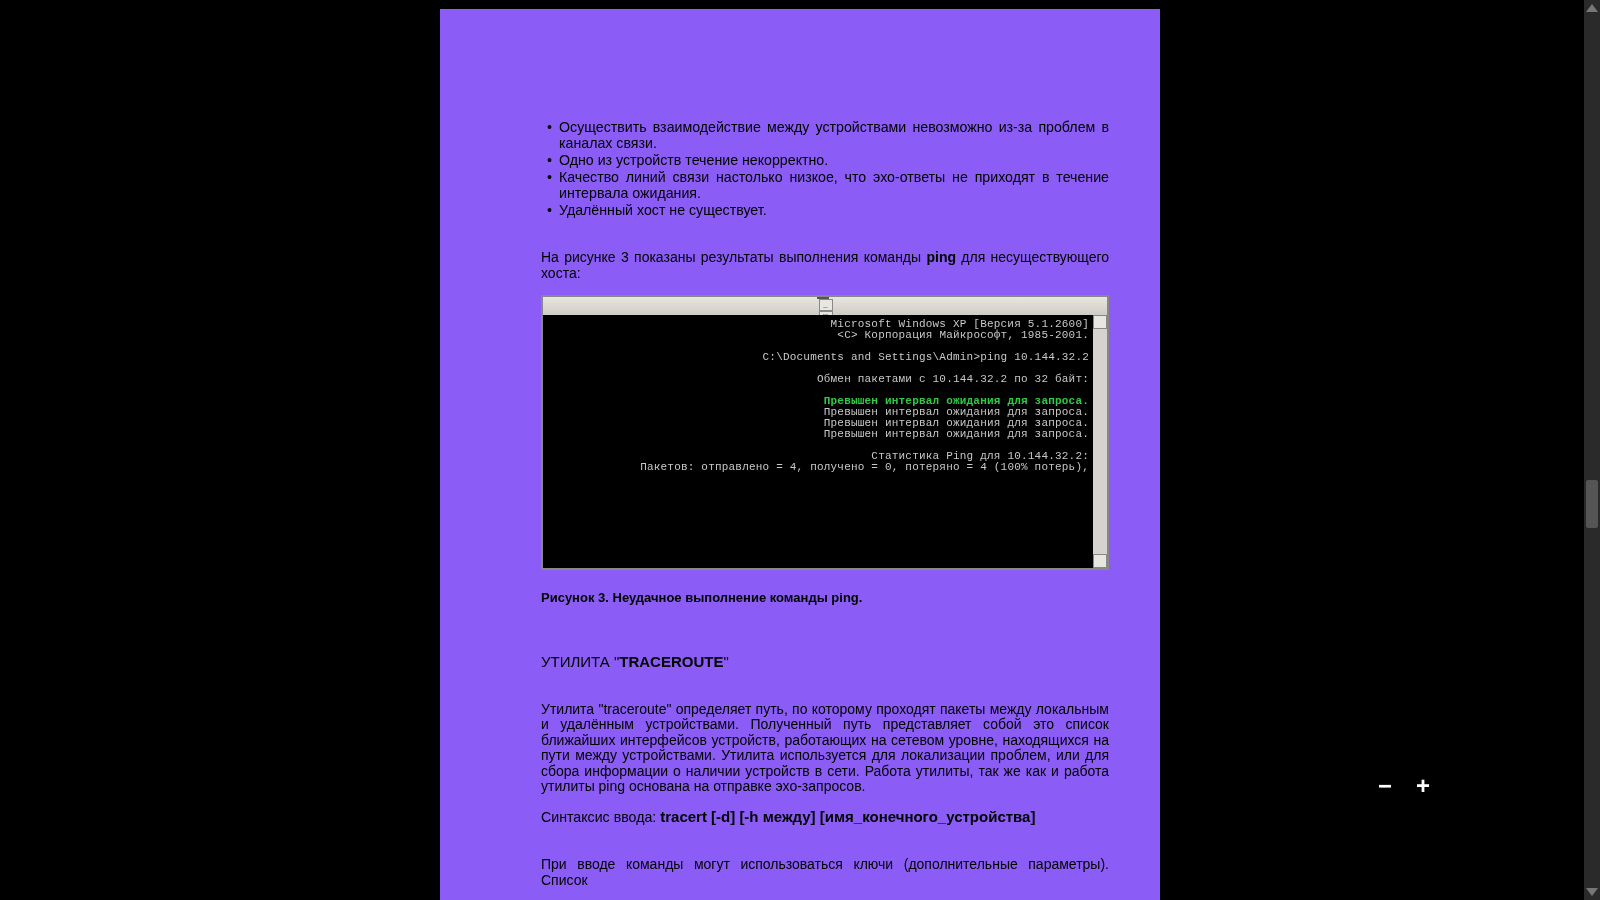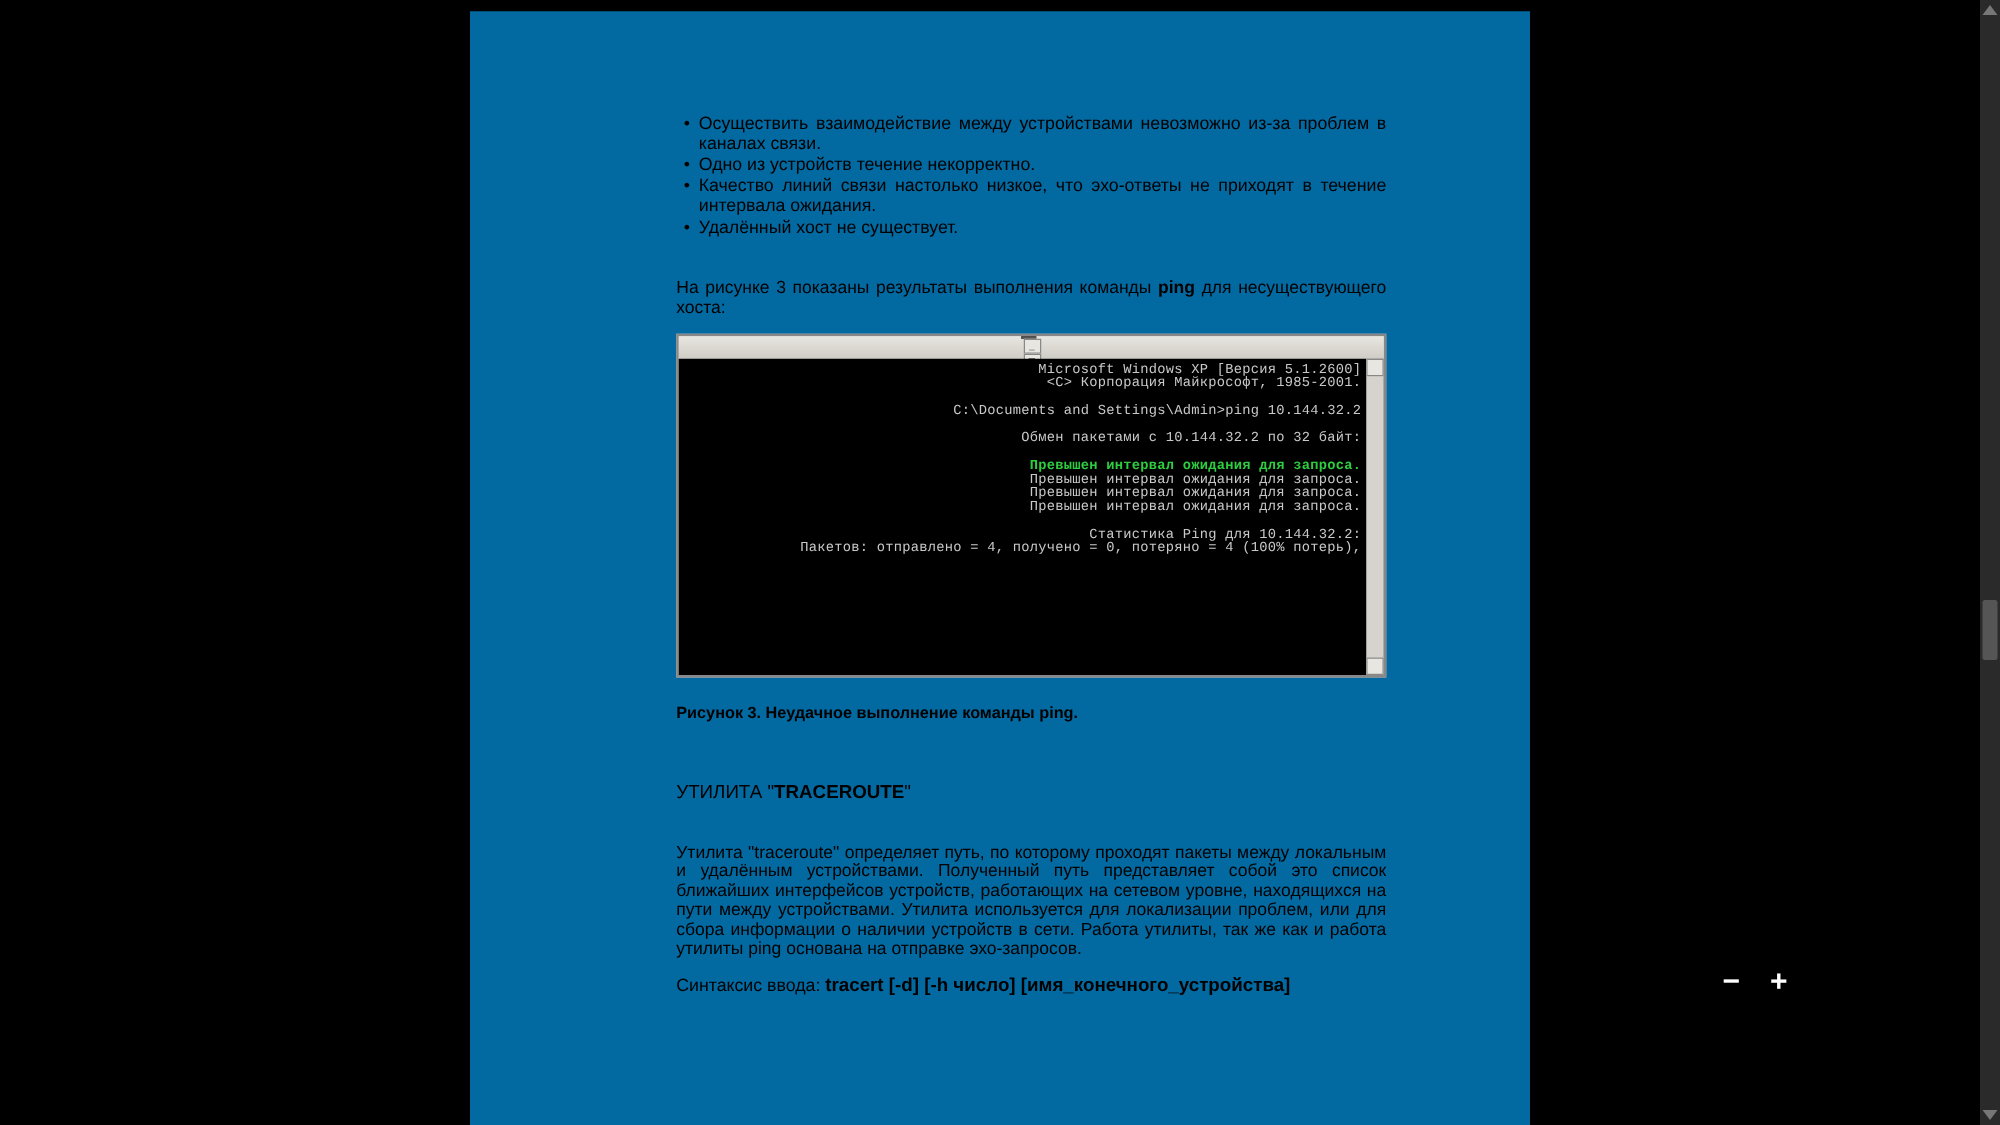--- a/index.html
+++ b/index.html
@@ -11,25 +11,25 @@
       position: relative;
       font-family: Arial, Helvetica, sans-serif;
     }
     .viewer {
       position: absolute;
       left: 0; top: 0; right: 0; bottom: 0;
       display: flex;
       justify-content: center;
     }
     .page {
-      background: #0369a1;
-      width: 848px;
+      background: #8b5cf6;
+      width: 720px;
       margin-top: 9px;
       position: relative;
-      padding: 82px 50px 0 100px;
+      padding: 110px 50px 0 100px;
       color: #000;
     }
     .page-inner { width: 568px; margin: 0 auto; }
     ul.bullets { list-style: none; margin-bottom: 22px; }
     ul.bullets li {
       position: relative;
       padding-left: 18px;
       font-size: 14.2px;
       line-height: 1.13;
       text-align: justify;
@@ -234,23 +234,24 @@
       <div class="caption">Рисунок 3. Неудачное выполнение команды ping.</div>
 
       <div class="section-head">
         <span>УТИЛИТА "</span><span class="bold">TRACEROUTE</span><span>"</span>
       </div>
 
       <p class="para">Утилита "traceroute" определяет путь, по которому проходят пакеты между локальным и удалённым устройствами. Полученный путь представляет собой это список ближайших интерфейсов устройств, работающих на сетевом уровне, находящихся на пути между устройствами. Утилита используется для локализации проблем, или для сбора информации о наличии устройств в сети. Работа утилиты, так же как и работа утилиты ping основана на отправке эхо-запросов.</p>
 
 
       <p class="syntax-line">
-        <span>Синтаксис ввода: </span><span class="sy">tracert [-d] [-h число] [имя_конечного_устройства]</span>
+        <span>Синтаксис ввода: </span><span class="sy">tracert [-d] [-h между] [имя_конечного_устройства]</span>
       </p>
 
+      <p class="para">При вводе команды могут использоваться ключи (дополнительные параметры). Список</p>
 
     </div>
   </div>
 </div>
 
 <div class="zoom-controls">
   <div class="zoom-btn">−</div>
   <div class="zoom-btn">+</div>
 </div>
 

